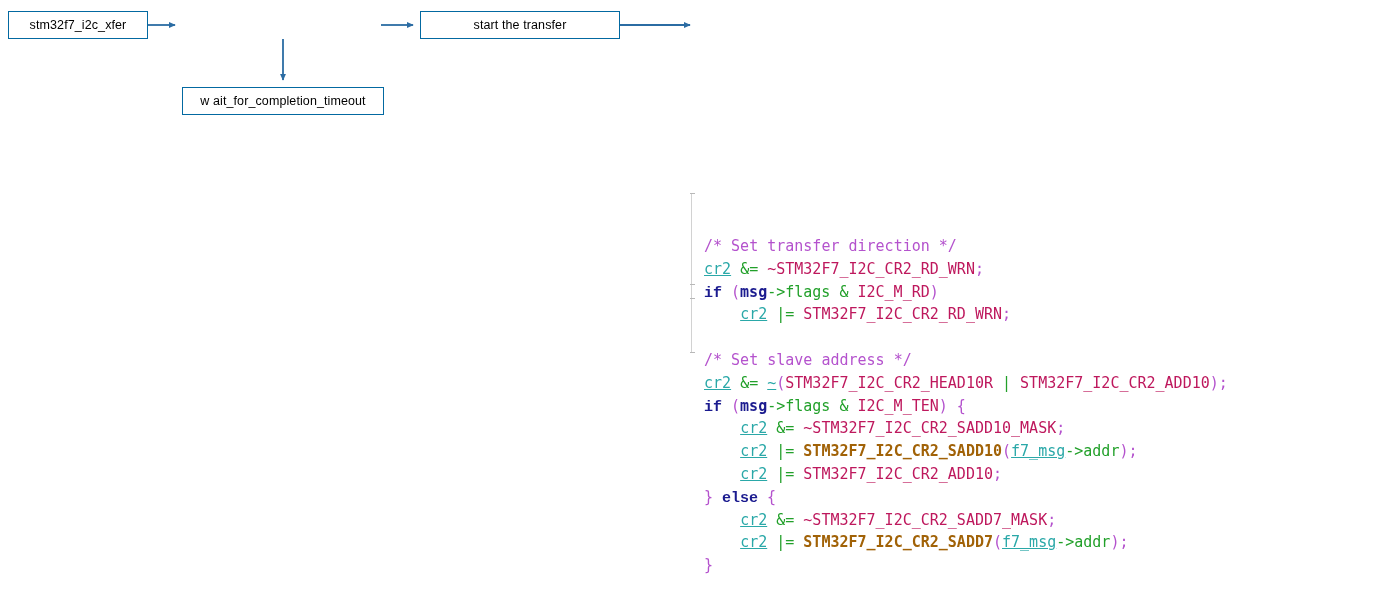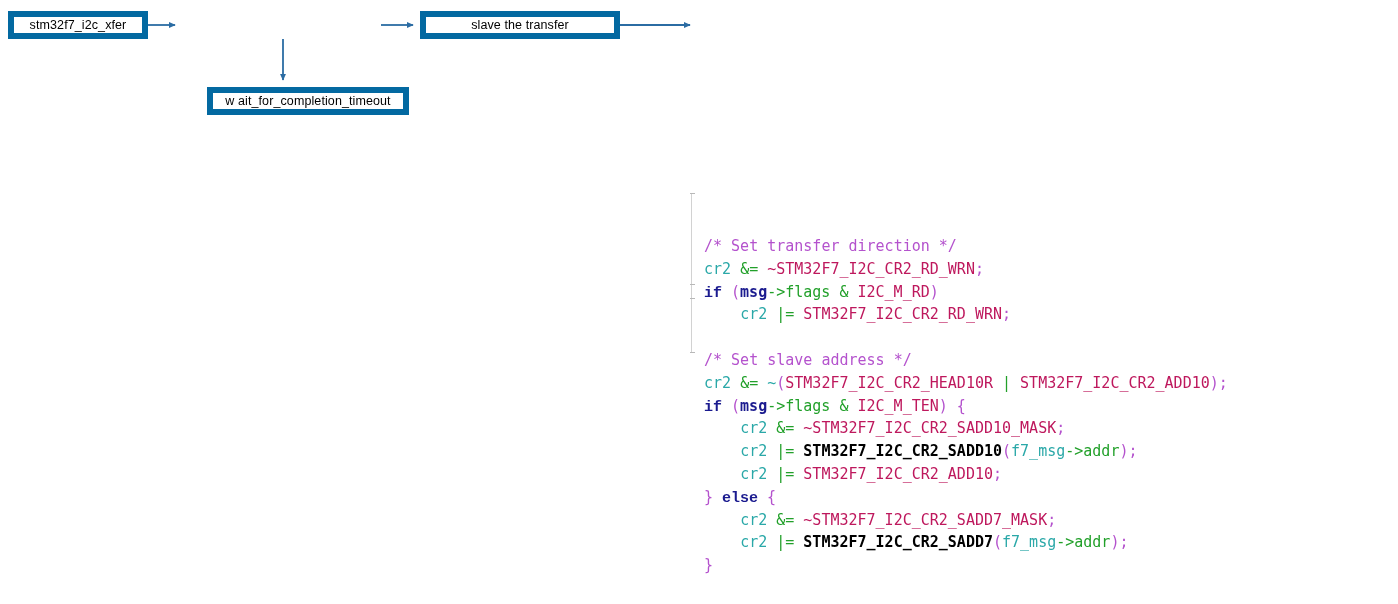--- a/index.html
+++ b/index.html
@@ -20,36 +20,36 @@
   #flowchart {
     position: absolute;
     left: 0;
     top: 0;
     width: 700px;
     height: 140px;
   }
   .flow-box {
     position: absolute;
     box-sizing: border-box;
-    border: 6px solid #0369a1;
+    border: 1px solid #0369a1;
     background: #ffffff;
     color: #000000;
     font-family: "Liberation Sans", sans-serif;
     font-size: 12.5px;
     line-height: 1;
     display: flex;
     align-items: center;
     justify-content: center;
     white-space: nowrap;
     letter-spacing: 0.1px;
   }
   #box-xfer      { left: 8px;   top: 11px; width: 140px; height: 28px; }
   #box-xfer-msg  { left: 182px; top: 11px; width: 199px; height: 28px; }
   #box-start     { left: 420px; top: 11px; width: 200px; height: 28px; }
-  #box-wait      { left: 182px; top: 87px; width: 202px; height: 28px; margin-left: 25px; }
+  #box-wait      { left: 182px; top: 87px; width: 202px; height: 28px; }
 
   #flow-arrows {
     position: absolute;
     left: 0; top: 0;
     width: 700px; height: 140px;
     pointer-events: none;
   }
 
   
   #code-panel {
@@ -81,42 +81,42 @@
   .fold-tick {
     position: absolute;
     left: 0px;
     width: 5px;
     height: 1px;
     background: #b8b8b8;
   }
 
   
   .t-comment  { color: #b452cd; }
-  .t-var      { color: #2aa8a8; }   
+  .t-var      { color: #2aa8a8; text-decoration: underline; }   
   .t-op       { color: #22a02a; }   
   .t-macro    { color: #be185d; }   
   .t-kw       { color: #1b1b8f; font-weight: bold; font-family: Liberation Mono, monospace; }  
   .t-ident    { color: #1b1b8f; font-weight: bold; }  
   .t-member   { color: #22a02a; text-align: right; }   
-  .t-func     { color: #000000; font-weight: bold; }  
+  .t-func     { color: #a16207; font-weight: bold; }  
   .t-punct    { color: #b452cd; }
   .t-dots     { color: #ff2a2a; letter-spacing: 2.5px; }
 </style>
 </head>
 <body>
 
 <div id="flowchart">
 
   <div class="flow-box" id="box-xfer">
     <span>stm32f7_i2c_xfer</span>
   </div>
 
 
   <div class="flow-box" id="box-start">
-    <span>slave the transfer</span>
+    <span>start the transfer</span>
   </div>
 
   <div class="flow-box" id="box-wait">
     <span>w ait_for_completion_timeout</span>
   </div>
 
   <svg id="flow-arrows" viewBox="0 0 700 140" width="700" height="140">
     <defs>
       <marker id="ah" markerWidth="7" markerHeight="7" refX="6.2" refY="3.2" orient="auto" markerUnits="userSpaceOnUse">
         <path d="M0,0.2 L7,3.2 L0,6.2 z" fill="#2b6ca3"></path>

